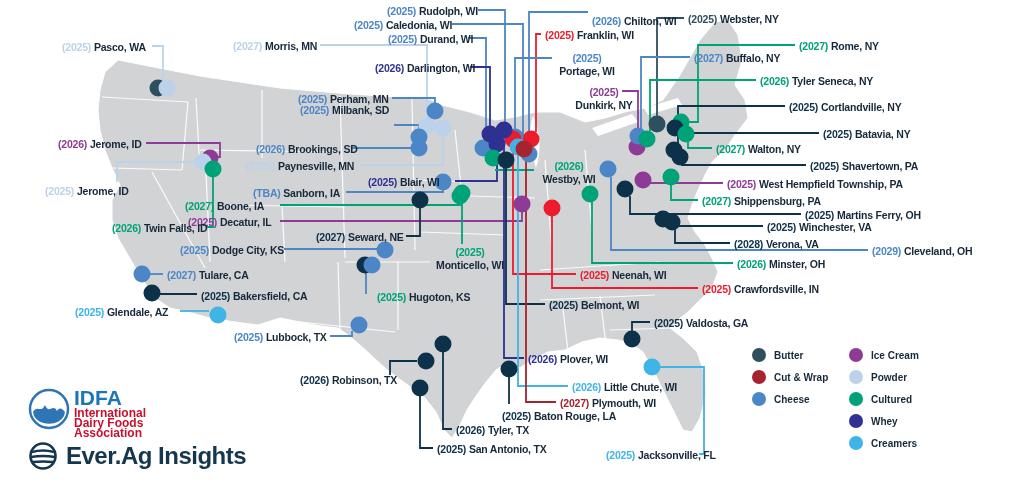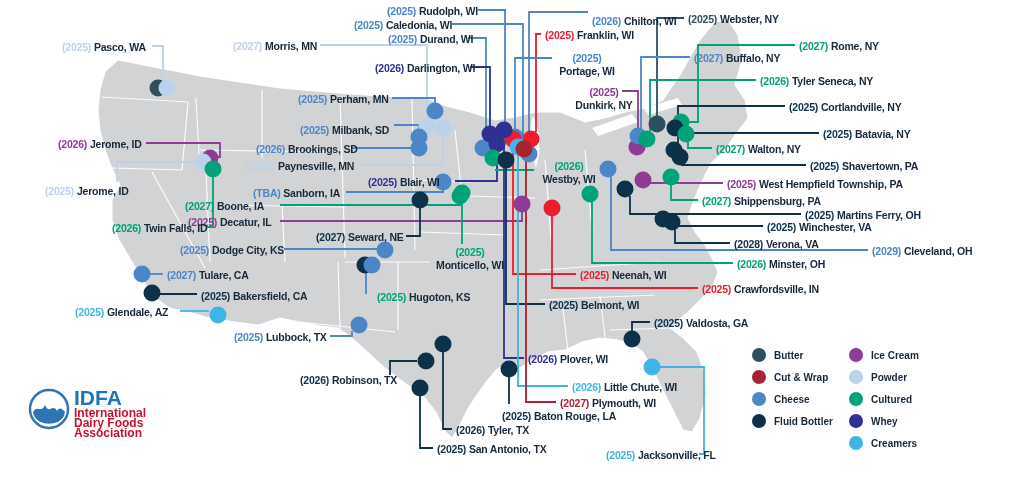--- a/index.html
+++ b/index.html
@@ -173,21 +173,21 @@
       <circle cx="506" cy="160" r="8.5" fill="#0D3149"></circle>
       <circle cx="504" cy="130" r="8.5" fill="#2E3192"></circle>
       <circle cx="518" cy="147" r="8.5" fill="#3FB4E6"></circle>
       <circle cx="524" cy="149" r="8.5" fill="#A6242F"></circle>
     </svg>
 
   <div id="labels">
       <div class="loc" style="left: 62px; top: 41px;"><span class="yr" style="color: rgb(188, 210, 234);">(2025)</span> <span>Pasco, WA</span></div>
       <div class="loc" style="left: 233px; top: 40px;"><span class="yr" style="color: rgb(188, 210, 234);">(2027)</span> <span>Morris, MN</span></div>
       <div class="loc" style="left: 298px; top: 93px;"><span class="yr" style="color: rgb(77, 134, 198);">(2025)</span> <span>Perham, MN</span></div>
-      <div class="loc" style="left: 300px; top: 124px;"><span class="yr" style="color: rgb(77, 134, 198);">(2025)</span> <span>Milbank, SD</span></div>
+      <div class="loc" style="left: 300px; top: 104px;"><span class="yr" style="color: rgb(77, 134, 198);">(2025)</span> <span>Milbank, SD</span></div>
       <div class="loc" style="left: 256px; top: 143px;"><span class="yr" style="color: rgb(77, 134, 198);">(2026)</span> <span>Brookings, SD</span></div>
       <div class="loc" style="left: 246px; top: 160px;"><span class="yr" style="color: rgb(188, 210, 234);">(2025)</span> <span>Paynesville, MN</span></div>
       <div class="loc" style="left: 253px; top: 187px;"><span class="yr" style="color: rgb(77, 134, 198);">(TBA)</span> <span>Sanborn, IA</span></div>
       <div class="loc" style="left: 185px; top: 200px;"><span class="yr" style="color: rgb(0, 162, 120);">(2027)</span> <span>Boone, IA</span></div>
       <div class="loc" style="left: 188px; top: 216px;"><span class="yr" style="color: rgb(142, 59, 150);">(2025)</span> <span>Decatur, IL</span></div>
       <div class="loc" style="left: 316px; top: 231px;"><span class="yr" style="color: rgb(13, 49, 73);">(2027)</span> <span>Seward, NE</span></div>
       <div class="loc" style="left: 180px; top: 244px;"><span class="yr" style="color: rgb(77, 134, 198);">(2025)</span> <span>Dodge City, KS</span></div>
       <div class="loc" style="left: 377px; top: 291px;"><span class="yr" style="color: rgb(0, 162, 120);">(2025)</span> <span>Hugoton, KS</span></div>
       <div class="loc" style="left: 167px; top: 269px;"><span class="yr" style="color: rgb(77, 134, 198);">(2027)</span> <span>Tulare, CA</span></div>
       <div class="loc" style="left: 201px; top: 290px;"><span class="yr" style="color: rgb(13, 49, 73);">(2025)</span> <span>Bakersfield, CA</span></div>
@@ -243,24 +243,20 @@
           <span class="leg-label">Butter</span>
         </div>
         <div class="leg-item">
           <span class="leg-dot" style="background: rgb(166, 36, 47);"></span>
           <span class="leg-label">Cut &amp; Wrap</span>
         </div>
         <div class="leg-item">
           <span class="leg-dot" style="background: rgb(77, 134, 198);"></span>
           <span class="leg-label">Cheese</span>
         </div>
-        <div class="leg-item">
-          <span class="leg-dot" style="background: rgb(13, 49, 73);"></span>
-          <span class="leg-label">Fluid Bottler</span>
-        </div>
       </div>
     <div class="leg-col" style="left:97px;" id="leg-col-2">
         <div class="leg-item">
           <span class="leg-dot" style="background: rgb(142, 59, 150);"></span>
           <span class="leg-label">Ice Cream</span>
         </div>
         <div class="leg-item">
           <span class="leg-dot" style="background: rgb(188, 210, 234);"></span>
           <span class="leg-label">Powder</span>
         </div>
@@ -284,13 +280,22 @@
       <circle cx="21" cy="21" r="19" fill="#FFFFFF" stroke="#2E75B5" stroke-width="2.5"></circle>
       <path d="M5,24 C9,16 13,26 17,17 C21,27 25,15 29,23 C32,18 35,22 37,24 L36,28 A16,12 0 0 1 6,28 Z" fill="#2E75B5"></path>
     </svg>
     <div id="idfa-text">
       <div id="idfa-acronym">IDFA</div>
       <div class="idfa-sub">International</div>
       <div class="idfa-sub">Dairy Foods Association</div>
     </div>
   </div>
 
+  <div id="everag">
+    <svg width="30" height="30" viewBox="0 0 30 30">
+      <circle cx="15" cy="15" r="12.5" fill="none" stroke="#15374E" stroke-width="2.6"></circle>
+      <path d="M4,11 Q15,8 26,11" fill="none" stroke="#15374E" stroke-width="2.4"></path>
+      <path d="M3,16 Q15,14 27,16" fill="none" stroke="#15374E" stroke-width="2.4"></path>
+      <path d="M5,21 Q15,20 25,21" fill="none" stroke="#15374E" stroke-width="2.4"></path>
+    </svg>
+    <span id="everag-text">Ever.Ag Insights</span>
+  </div>
 </div>
 
 </body></html>

